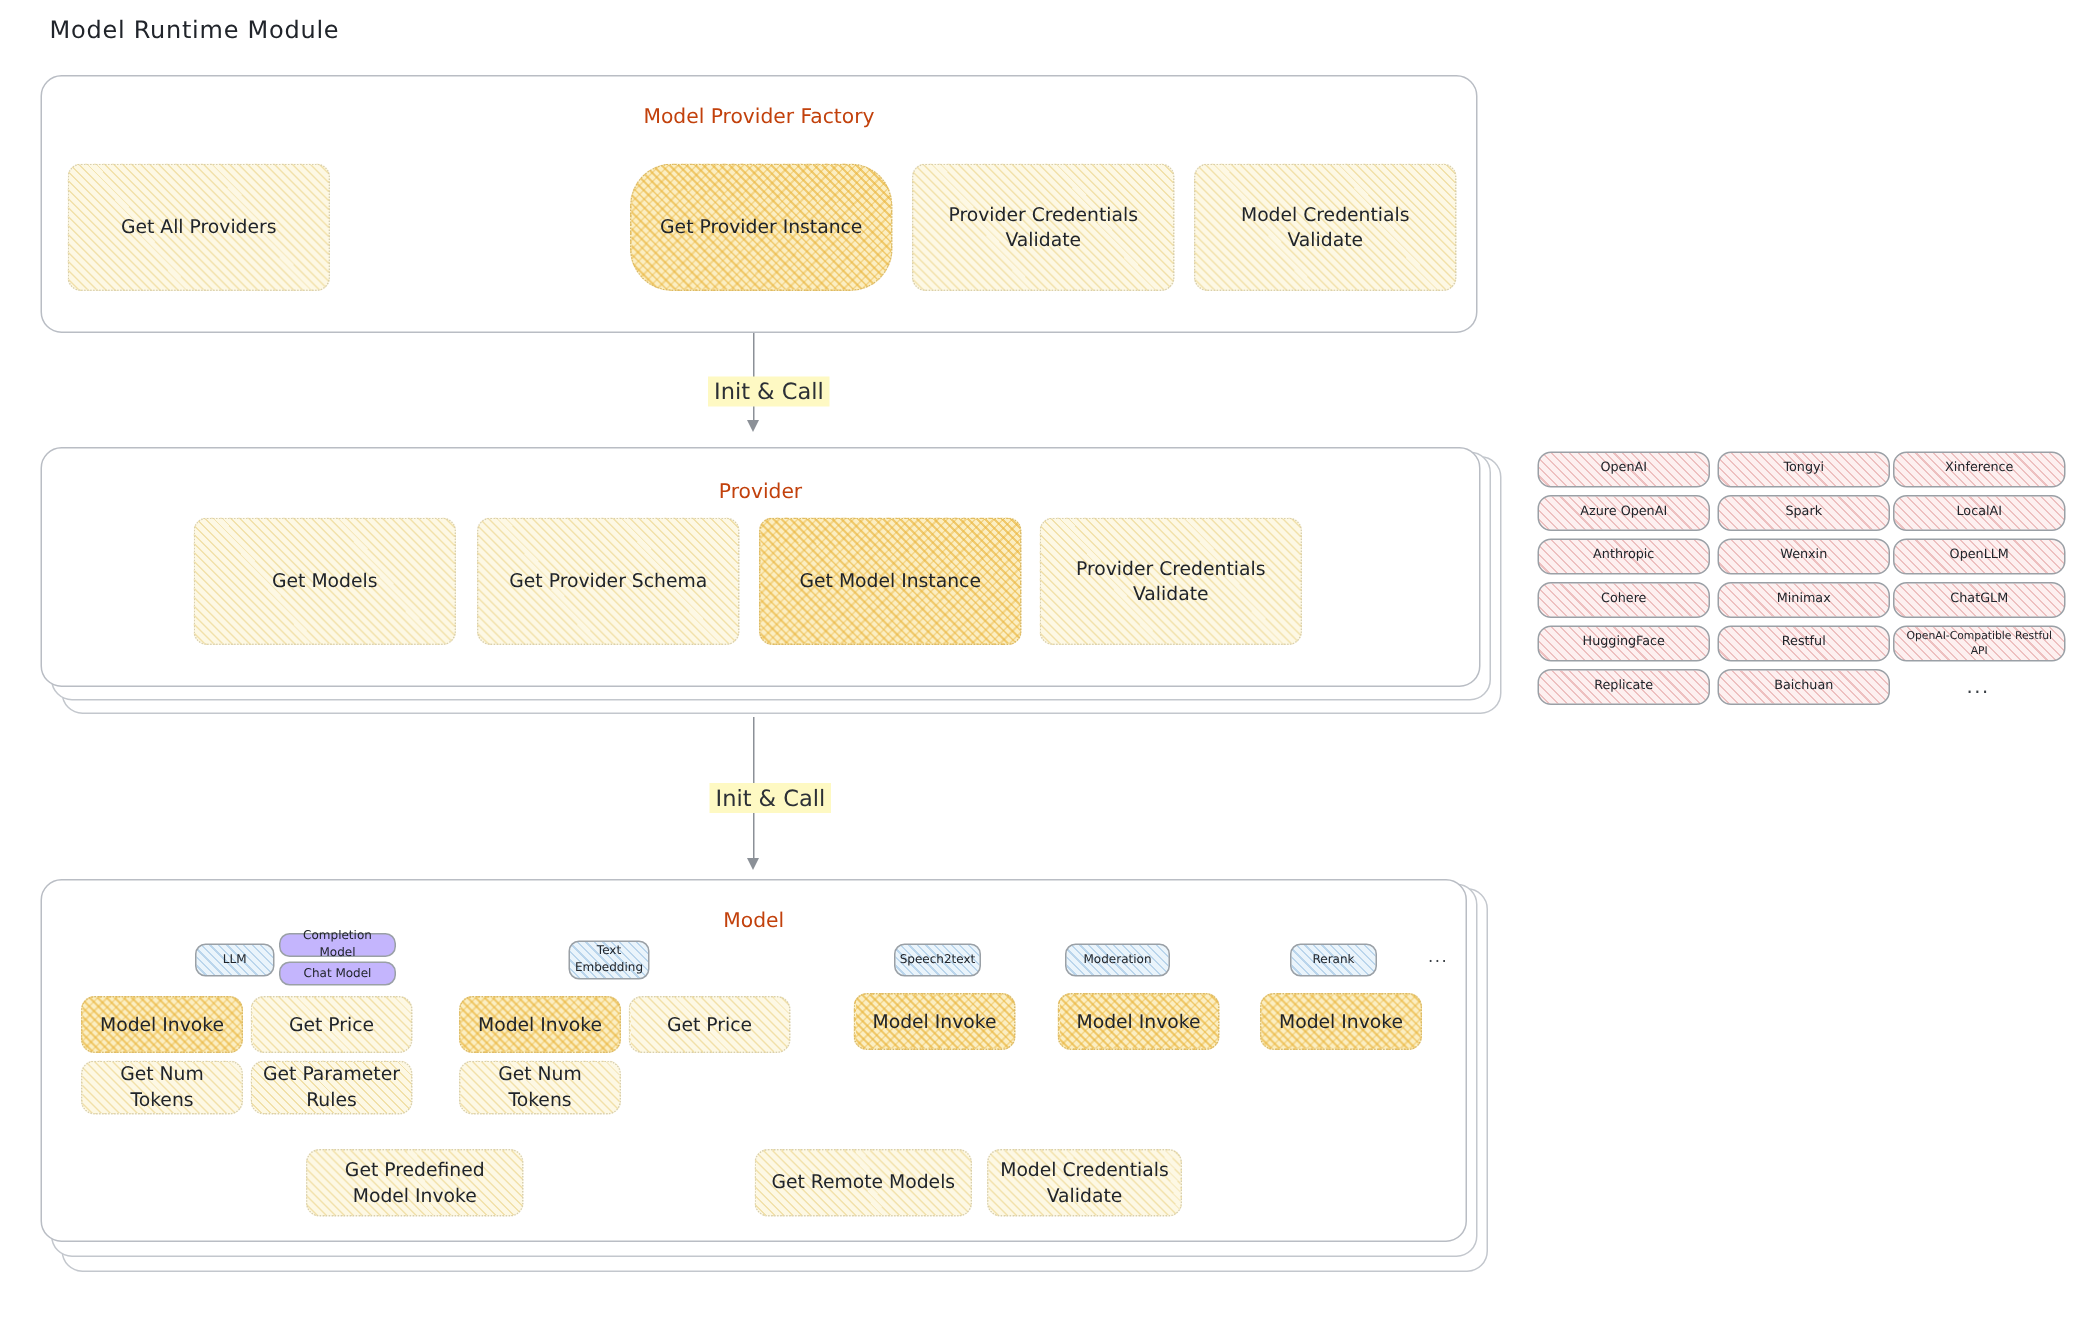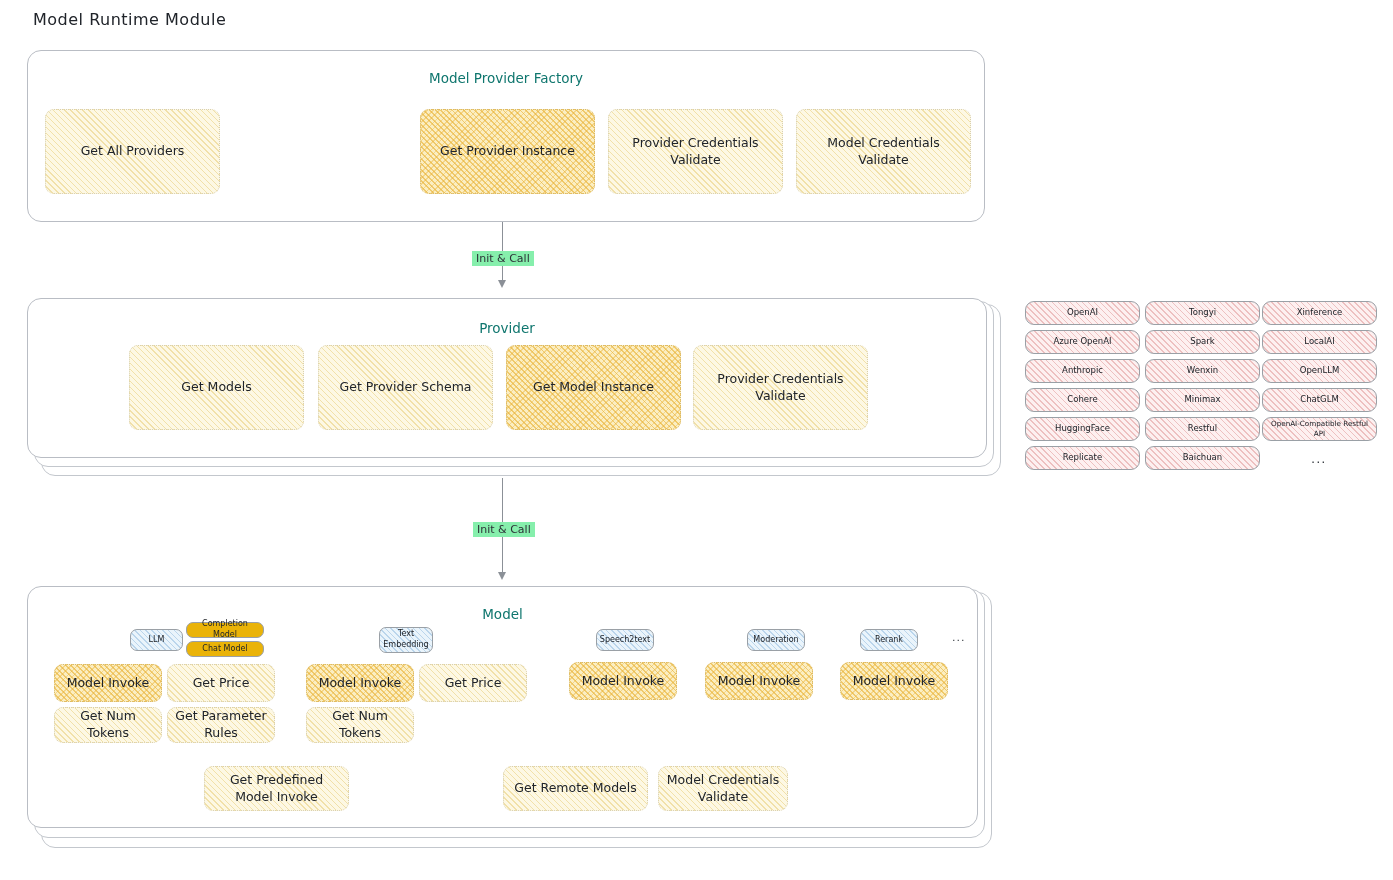--- a/index.html
+++ b/index.html
@@ -42,21 +42,21 @@
     border-radius: 14px;
     box-sizing: border-box;
   }
 
   .card-title {
     position: absolute;
     left: 0;
     right: 0;
     text-align: center;
     font-size: 13.5px;
-    color: #0f766e;
+    color: #c2410c;
   }
 
   
   .node {
     position: absolute;
     box-sizing: border-box;
     border-radius: 9px;
     display: flex;
     align-items: center;
     justify-content: center;
@@ -117,63 +117,63 @@
         rgba(120,170,214,.42) 0px,
         rgba(120,170,214,.42) 1px,
         rgba(0,0,0,0) 1px,
         rgba(0,0,0,0) 4px);
     font-size: 8px;
   }
   
   .n-plain {
     border: 1.2px solid #9aa0a6;
     border-radius: 7px;
-    background: #eab308;
+    background: #c4b5fd;
     font-size: 8px;
   }
 
   
   .arrow-line {
     position: absolute;
     width: 0;
     border-left: 1.3px solid #8b9097;
   }
   .arrow-head {
     position: absolute;
     width: 0; height: 0;
     border-left: 4.5px solid transparent;
     border-right: 4.5px solid transparent;
     border-top: 8px solid #8b9097;
   }
   .arrow-label {
     position: absolute;
-    font-size: 11px;
+    font-size: 15px;
     color: #2c3036;
-    background: #86efac;
+    background: #fef9c3;
     padding: 1px 4px;
     white-space: nowrap;
   }
 
   .ellipsis {
     position: absolute;
     font-size: 13px;
     color: #3a3f45;
     letter-spacing: 1px;
   }
 </style>
 </head>
 <body>
 
 <div id="page-title">Model Runtime Module</div>
 
 <div class="card" style="left:27px; top:50px; width:958px; height:172px;">
   <div class="card-title" style="top:19px;">Model Provider Factory</div>
 
   <div class="node n-yellow" style="left:17px; top:58px; width:175px; height:85px;">Get All Providers</div>
-  <div class="node n-amber" style="left:392px; top:58px; width:175px; height:85px;">Get Provider Instance</div>
+  <div class="node n-amber" style="left:392px; top:58px; width:175px; height:85px;border-radius:28px;">Get Provider Instance</div>
   <div class="node n-yellow" style="left:580px; top:58px; width:175px; height:85px;">Provider Credentials Validate</div>
   <div class="node n-yellow" style="left:768px; top:58px; width:175px; height:85px;">Model Credentials Validate</div>
 </div>
 
 <div class="arrow-line" style="left:502px; top:222px; height:60px;"></div>
 <div class="arrow-head" style="left:498px; top:280px;"></div>
 <div class="arrow-label" style="left:472px; top:251px;">Init &amp; Call</div>
 
 <div class="stack-shadow" style="left:41px; top:304px; width:960px; height:172px;"></div>
 <div class="stack-shadow" style="left:34px; top:301px; width:960px; height:166px;"></div>
@@ -227,21 +227,21 @@
 
   <div class="node n-blue" style="left:351px; top:40px; width:54px; height:26px;">Text Embedding</div>
 
   <div class="node n-amber" style="left:278px; top:77px; width:108px; height:38px;">Model Invoke</div>
   <div class="node n-yellow" style="left:391px; top:77px; width:108px; height:38px;">Get Price</div>
   <div class="node n-yellow" style="left:278px; top:120px; width:108px; height:36px;">Get Num Tokens</div>
 
   <div class="node n-blue" style="left:568px; top:42px; width:58px; height:22px;">Speech2text</div>
   <div class="node n-amber" style="left:541px; top:75px; width:108px; height:38px;">Model Invoke</div>
 
-  <div class="node n-blue" style="left:719px; top:42px; width:58px; height:22px;">Moderation</div>
+  <div class="node n-blue" style="left:682px; top:42px; width:70px; height:22px;">Moderation</div>
   <div class="node n-amber" style="left:677px; top:75px; width:108px; height:38px;">Model Invoke</div>
 
   <div class="node n-blue" style="left:832px; top:42px; width:58px; height:22px;">Rerank</div>
   <div class="node n-amber" style="left:812px; top:75px; width:108px; height:38px;">Model Invoke</div>
 
   <div class="ellipsis" style="left:924px; top:44px; font-size:11px;">...</div>
 
   <div class="node n-yellow" style="left:176px; top:179px; width:145px; height:45px;">Get Predefined Model Invoke</div>
   <div class="node n-yellow" style="left:475px; top:179px; width:145px; height:45px;">Get Remote Models</div>
   <div class="node n-yellow" style="left:630px; top:179px; width:130px; height:45px;">Model Credentials Validate</div>

